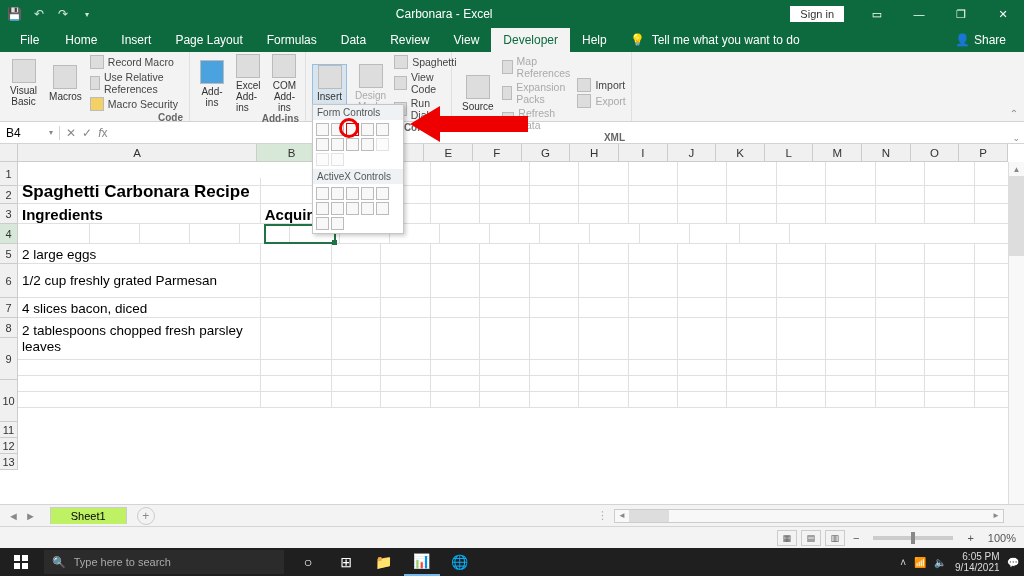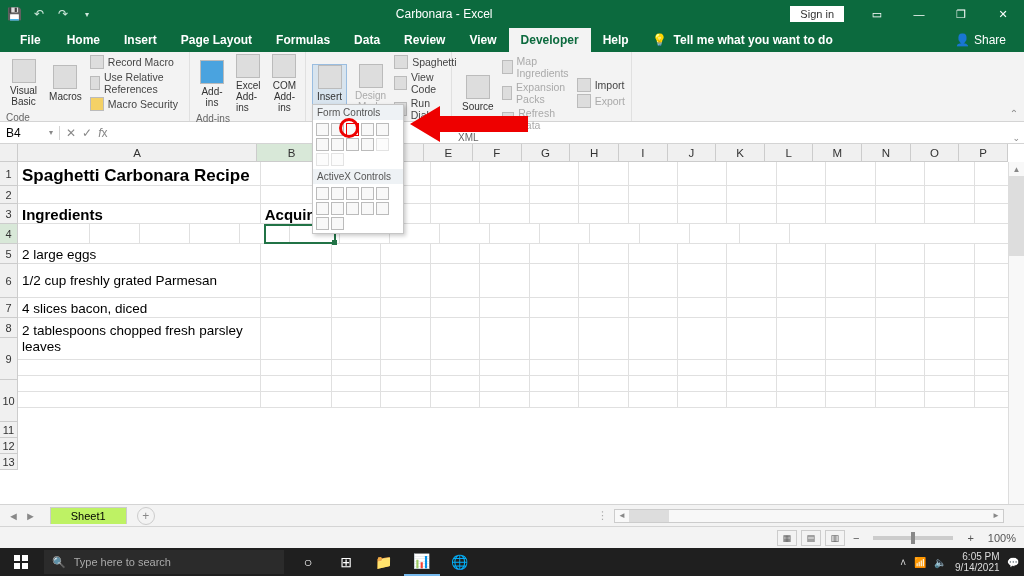--- a/index.html
+++ b/index.html
@@ -9,31 +9,31 @@
 .titlebar { height: 28px; background: #0c6a3e; display: flex; align-items: center; color: #fff; font-size: 11px; }
 .titlebar-left { display: flex; align-items: center; gap: 2px; padding-left: 4px; }
 .qa-btn { width: 22px; height: 22px; display: flex; align-items: center; justify-content: center; color: #d0e9dd; font-size: 12px; }
 .titlebar-center { flex: 1; text-align: center; font-size: 12px; }
 .titlebar-right { display: flex; align-items: center; gap: 0; }
 .signin-btn { background: #fff; color: #333; font-size: 11px; padding: 2px 10px; margin-right: 12px; }
 .win-btn { width: 42px; height: 28px; display: flex; align-items: center; justify-content: center; font-size: 11px; }
 
 
 .ribbon-tabs { height: 24px; background: #0c6a3e; display: flex; align-items: stretch; padding-left: 6px; color: #fff; font-size: 12px; }
-.rtab { padding: 0 12px; display: flex; align-items: center; cursor: pointer; font-weight: bold; }
+.rtab { padding: 0 12px; display: flex; align-items: center; cursor: pointer; }
 .rtab.active { background: #f3f3f3; color: #0c6a3e; }
 .rtab.file { background: #0c6a3e; padding: 0 14px; }
 .rtabs-right { margin-left: auto; display: flex; align-items: center; gap: 6px; padding-right: 12px; }
 .bulb { font-size: 12px; }
 .share { padding: 0 6px; display: flex; gap: 4px; align-items: center; }
 
 
 .ribbon { height: 70px; background: #f3f3f3; border-bottom: 1px solid #d4d4d4; display: flex; }
 .rgroup { border-right: 1px solid #e0e0e0; padding: 2px 6px; display: flex; flex-direction: column; justify-content: space-between; }
-.rgroup-label { font-size: 10px; color: #666; text-align: left; padding-bottom: 1px; }
+.rgroup-label { font-size: 10px; color: #666; text-align: right; padding-bottom: 1px; font-weight: bold; }
 .rgroup-body { flex: 1; display: flex; align-items: center; gap: 4px; }
 .bigbtn { display: flex; flex-direction: column; align-items: center; font-size: 10px; color: #333; padding: 0 4px; gap: 2px; }
 .bigbtn .ico { width: 24px; height: 24px; background: #ddd; border: 1px solid #bbb; }
 .smallrow { font-size: 10.5px; color: #444; display: flex; align-items: center; gap: 4px; padding: 1px 0; }
 .smallrow .sico { width: 14px; height: 14px; background: #ddd; border: 1px solid #bbb; }
 .smallcol { display: flex; flex-direction: column; }
 .bigbtn.disabled, .smallrow.disabled { color: #aaa; }
 .collapse-caret { width: 20px; display:flex; align-items:flex-end; justify-content:center; color:#888; font-size:10px; padding-bottom:2px;}
 
 
@@ -227,21 +227,21 @@
   </div>
   <div class="rgroup" style="width:180px;">
     <div class="rgroup-body">
       <div class="bigbtn">
           <div class="ico"></div>
           <span>Source</span>
         </div>
       <div class="smallcol">
         <div class="smallrow disabled">
             <div class="sico"></div>
-            <span>Map Ingredients</span>
+            <span>Map References</span>
           </div>
         <div class="smallrow disabled">
             <div class="sico"></div>
             <span>Expansion Packs</span>
           </div>
         <div class="smallrow disabled">
             <div class="sico"></div>
             <span>Refresh Data</span>
           </div>
       </div>
@@ -306,21 +306,21 @@
       <div class="rh" style="height: 20px;">7</div>
       <div class="rh" style="height: 20px;">8</div>
       <div class="rh" style="height: 42px;">9</div>
       <div class="rh" style="height: 42px;">10</div>
       <div class="rh" style="height: 16px;">11</div>
       <div class="rh" style="height: 16px;">12</div>
       <div class="rh" style="height: 16px;">13</div>
     </div>
   <div class="cells" id="cells">
       <div class="cell-row" style="height: 24px;">
-        <div class="cell bold" style="width: 246px; height: 28px;">Spaghetti Carbonara Recipe</div>
+        <div class="cell bold" style="width: 246px; height: 28px; margin-top: 16px;">Spaghetti Carbonara Recipe</div>
         <div class="cell" style="width: 72px; height: 24px;"></div>
         <div class="cell" style="width: 50px; height: 24px;"></div>
         <div class="cell" style="width: 50px; height: 24px;"></div>
         <div class="cell" style="width: 50px; height: 24px;"></div>
         <div class="cell" style="width: 50px; height: 24px;"></div>
         <div class="cell" style="width: 50px; height: 24px;"></div>
         <div class="cell" style="width: 50px; height: 24px;"></div>
         <div class="cell" style="width: 50px; height: 24px;"></div>
         <div class="cell" style="width: 50px; height: 24px;"></div>
         <div class="cell" style="width: 50px; height: 24px;"></div>

